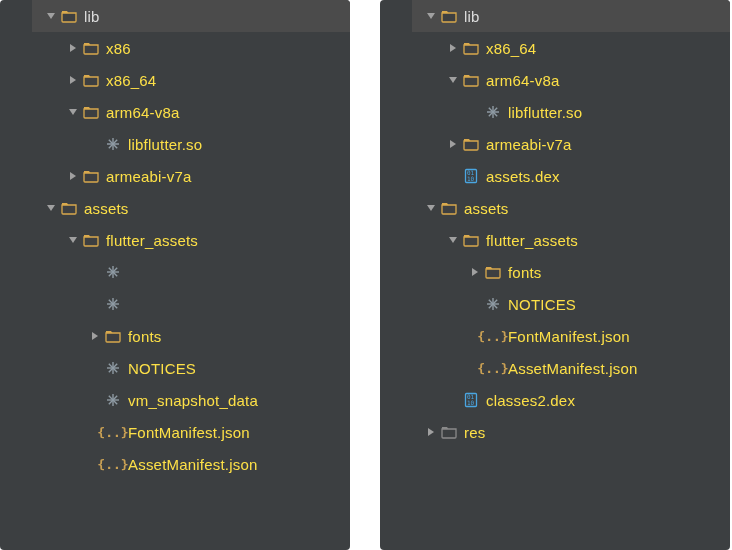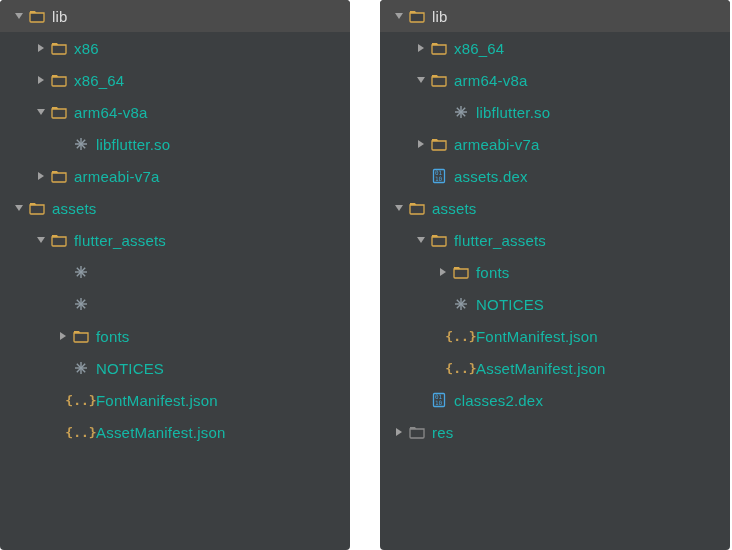--- a/index.html
+++ b/index.html
@@ -13,20 +13,21 @@
       width: 732px;
       height: 550px;
     }
     .panel {
       background: #3c3f41;
       color: #bababa;
       width: 350px;
       height: 550px;
       overflow: hidden;
       border-radius: 4px;
+      padding-left: 32px;
     }
     .tree { }
     .tree-row {
       display: flex;
       align-items: center;
       height: 32px;
       padding-left: 4px;
       cursor: pointer;
       white-space: nowrap;
     }
@@ -48,21 +49,21 @@
     .icon {
       width: 18px;
       height: 18px;
       display: inline-flex;
       align-items: center;
       justify-content: center;
       margin-right: 6px;
       flex-shrink: 0;
     }
     .label {
-      color: #14b8a6;
+      color: #fde047;
       font-size: 15px;
       letter-spacing: 0.2px;
     }
     .folder-icon path.folder-body { fill: #3d3f41; stroke: #d9a94c; stroke-width: 1.3; }
     .folder-icon path.folder-tab { fill: #d9a94c; }
     .folder-muted-icon path.folder-body { fill: none; stroke: #8a8a8a; stroke-width: 1.3; }
     .folder-muted-icon path.folder-tab { fill: #8a8a8a; }
     .file-icon { color: #8e9aa3; }
     .json-icon { color: #c9a054; font-family: monospace; }
     .dex-icon rect { fill: none; stroke: #4aa6e2; stroke-width: 1.3; }
@@ -247,20 +248,35 @@
               <line x1="2.8" y1="2.8" x2="11.2" y2="11.2"></line>
               <line x1="11.2" y1="2.8" x2="2.8" y2="11.2"></line>
             </g>
           </svg>
         </span>
         <span class="label">NOTICES</span>
       </div>
       <div class="tree-row">
         <span class="indent" style="width:52px"></span>
         <span class="chevron"></span>
+        <span class="icon file-icon">
+          <svg width="14" height="14" viewBox="0 0 14 14">
+            <g stroke="#8e9aa3" stroke-width="1.4" fill="none">
+              <line x1="7" y1="1" x2="7" y2="13"></line>
+              <line x1="1" y1="7" x2="13" y2="7"></line>
+              <line x1="2.8" y1="2.8" x2="11.2" y2="11.2"></line>
+              <line x1="11.2" y1="2.8" x2="2.8" y2="11.2"></line>
+            </g>
+          </svg>
+        </span>
+        <span class="label">vm_snapshot_data</span>
+      </div>
+      <div class="tree-row">
+        <span class="indent" style="width:52px"></span>
+        <span class="chevron"></span>
         <span class="icon json-icon" style="font-size:13px;font-weight:bold;">{..}</span>
         <span class="label">FontManifest.json</span>
       </div>
       <div class="tree-row">
         <span class="indent" style="width:52px"></span>
         <span class="chevron"></span>
         <span class="icon json-icon" style="font-size:13px;font-weight:bold;">{..}</span>
         <span class="label">AssetManifest.json</span>
       </div>
     </div>

